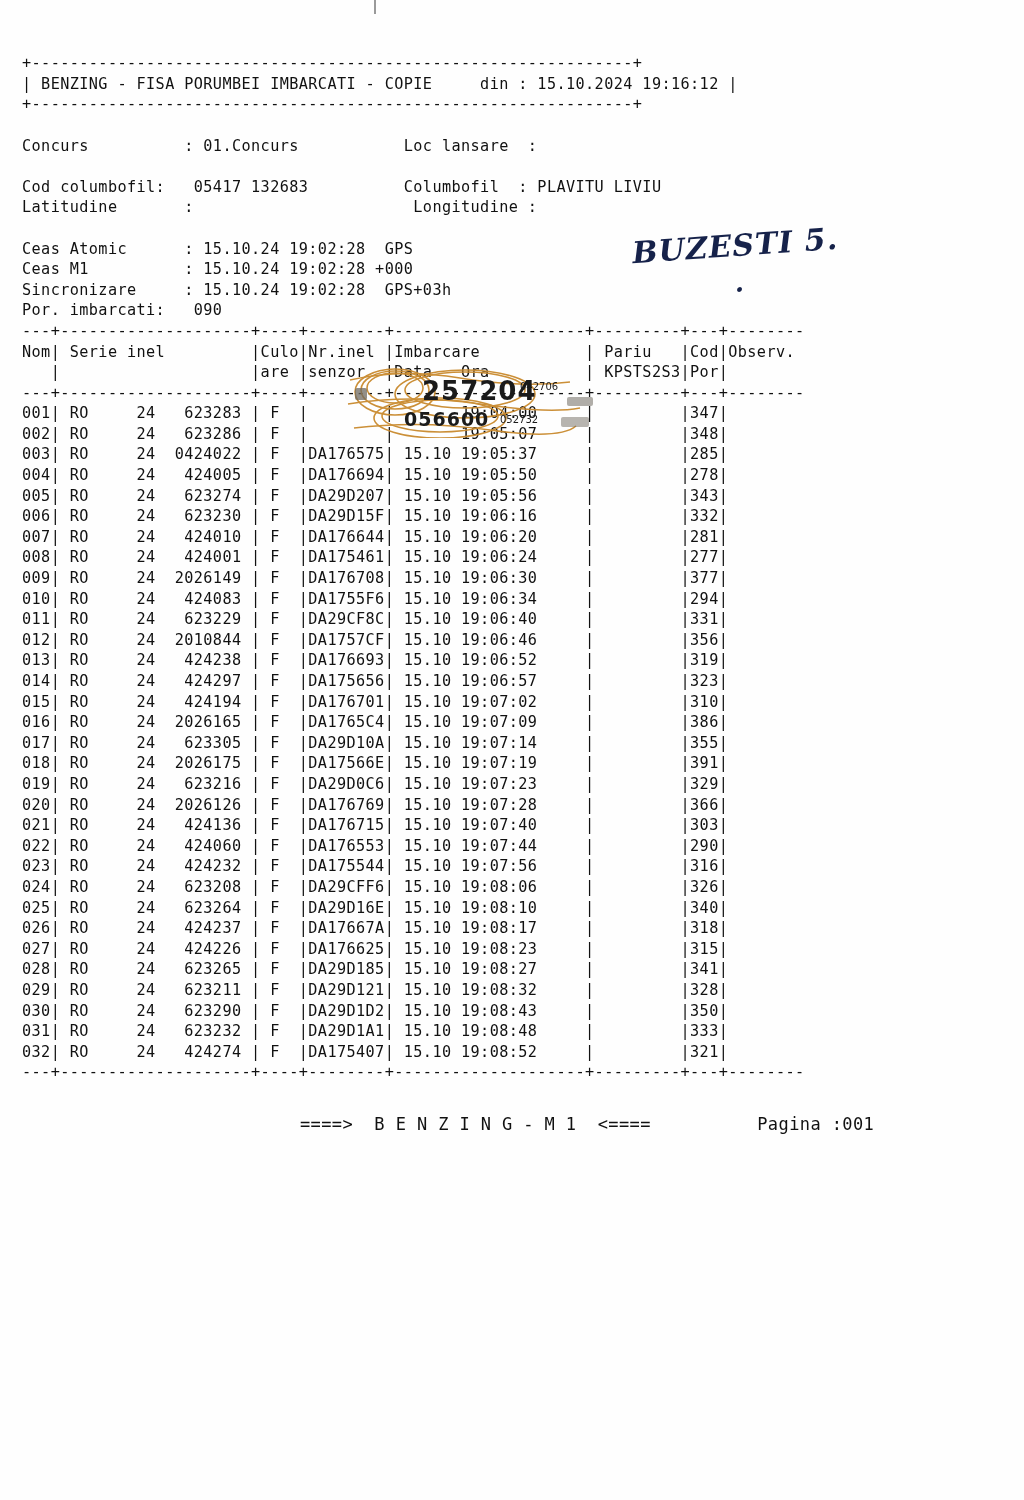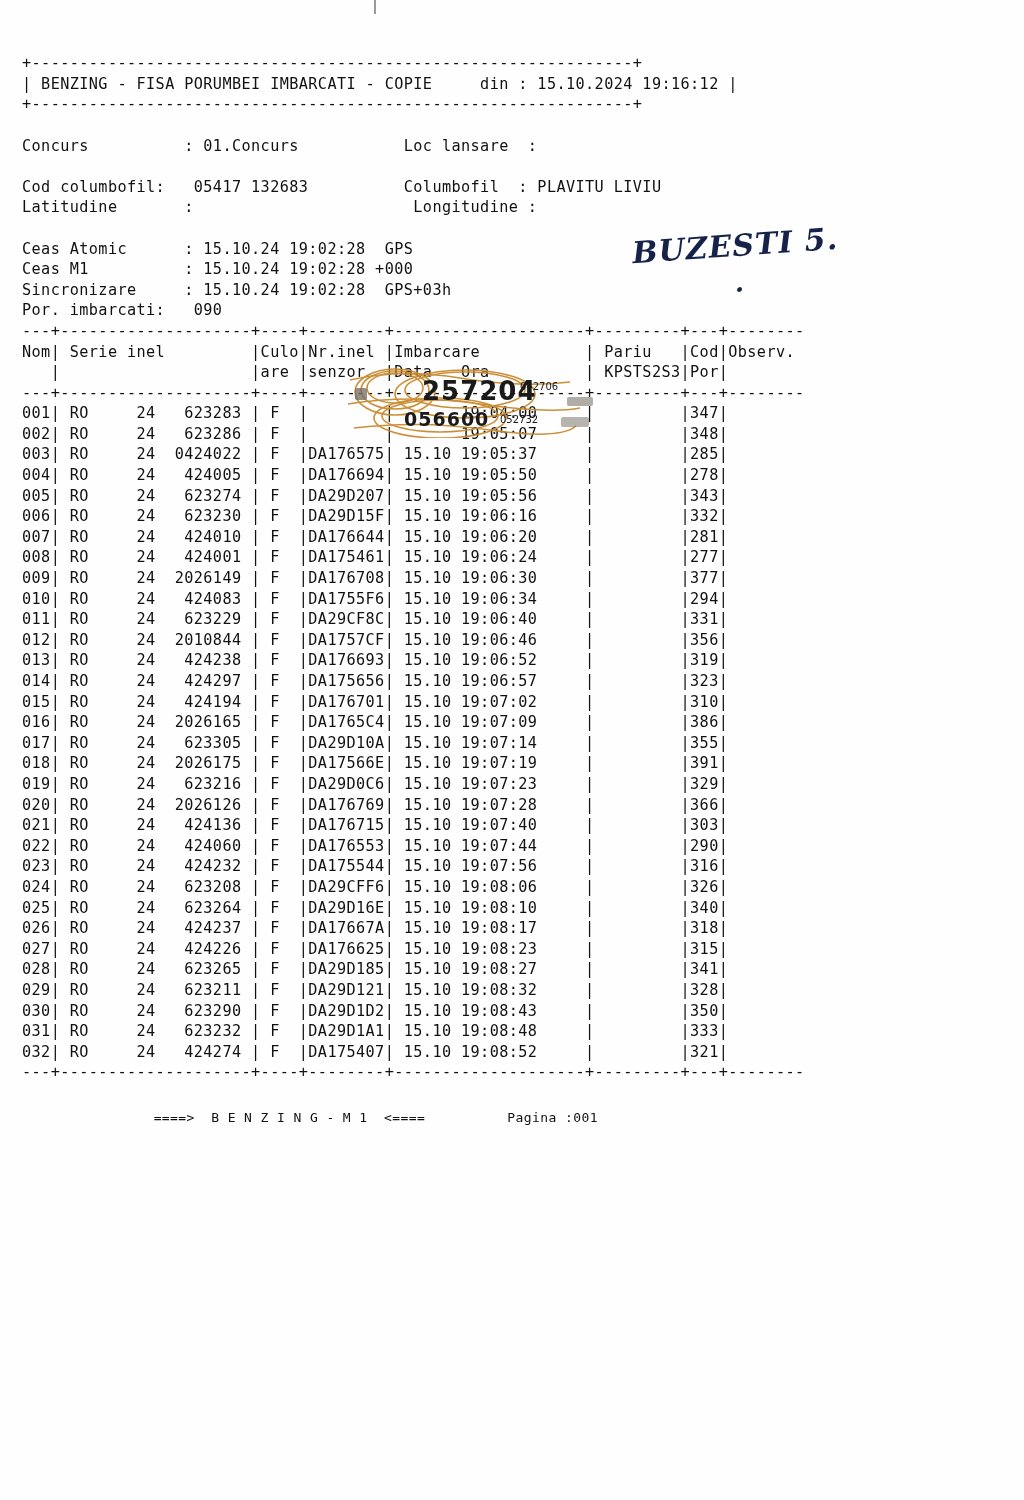--- a/index.html
+++ b/index.html
@@ -94,23 +94,24 @@
     position: absolute;
     background: #6f6a60;
     opacity: .75;
     border-radius: 2px;
   }
   .footer {
     position: absolute;
     left: 22px;
     top: 1097px;
     width: 960px;
-    font-size: 13px;
+    font-size: 17px;
     white-space: pre;
     letter-spacing: 0.4px;
+    text-align: center;
   }
 </style>
 </head>
 <body>
 
 <div class="sheet">
 
   <div class="scan-mark"></div>
 
   <pre class="doc" id="printout">+---------------------------------------------------------------+

